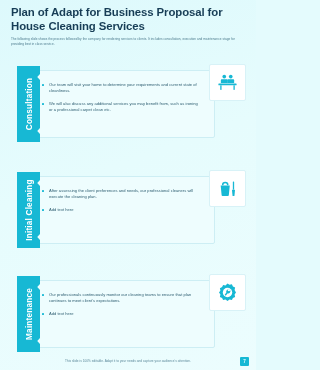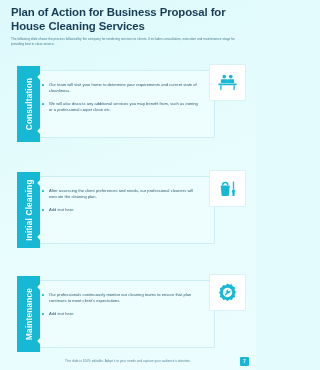--- a/index.html
+++ b/index.html
@@ -176,21 +176,21 @@
     align-items: center;
     justify-content: center;
   }
 </style>
 </head>
 <body>
 
 <div class="slide">
 
   <div class="header">
-    <h1 class="slide-title">Plan of Action for Business Proposal for House Cleaning Services</h1>
+    <h1 class="slide-title">Plan of Adapt for Business Proposal for House Cleaning Services</h1>
     <p class="slide-subtitle">The following slide shows the process followed by the company for rendering services to clients. It includes consultation, execution and maintenance stage for providing best in class service.</p>
   </div>
 
   <div class="row row-1">
     <div class="card"></div>
 
     <div class="ribbon-shadow top"></div>
     <div class="ribbon-shadow bot"></div>
     <div class="ribbon">
       <span class="ribbon-label">Consultation</span>

